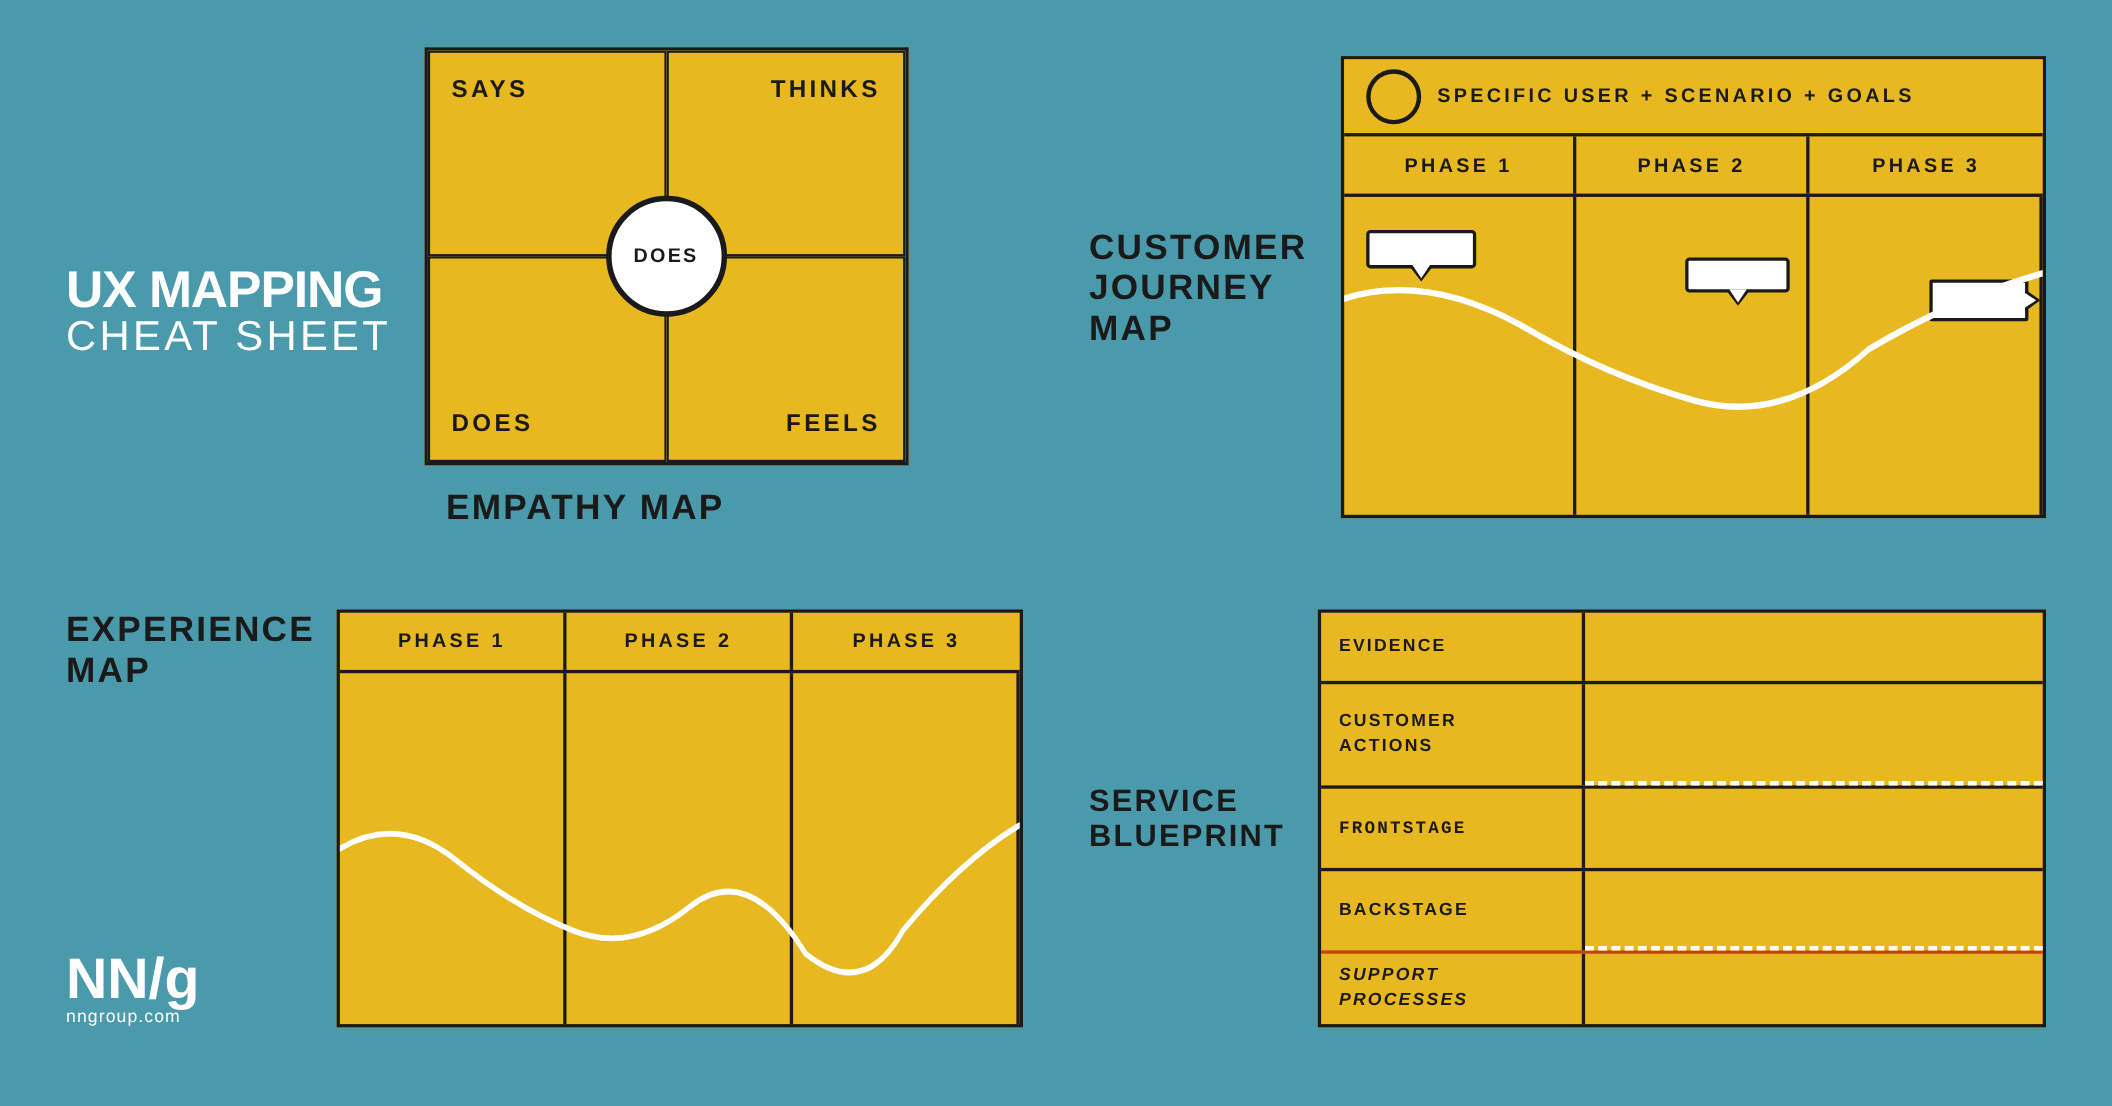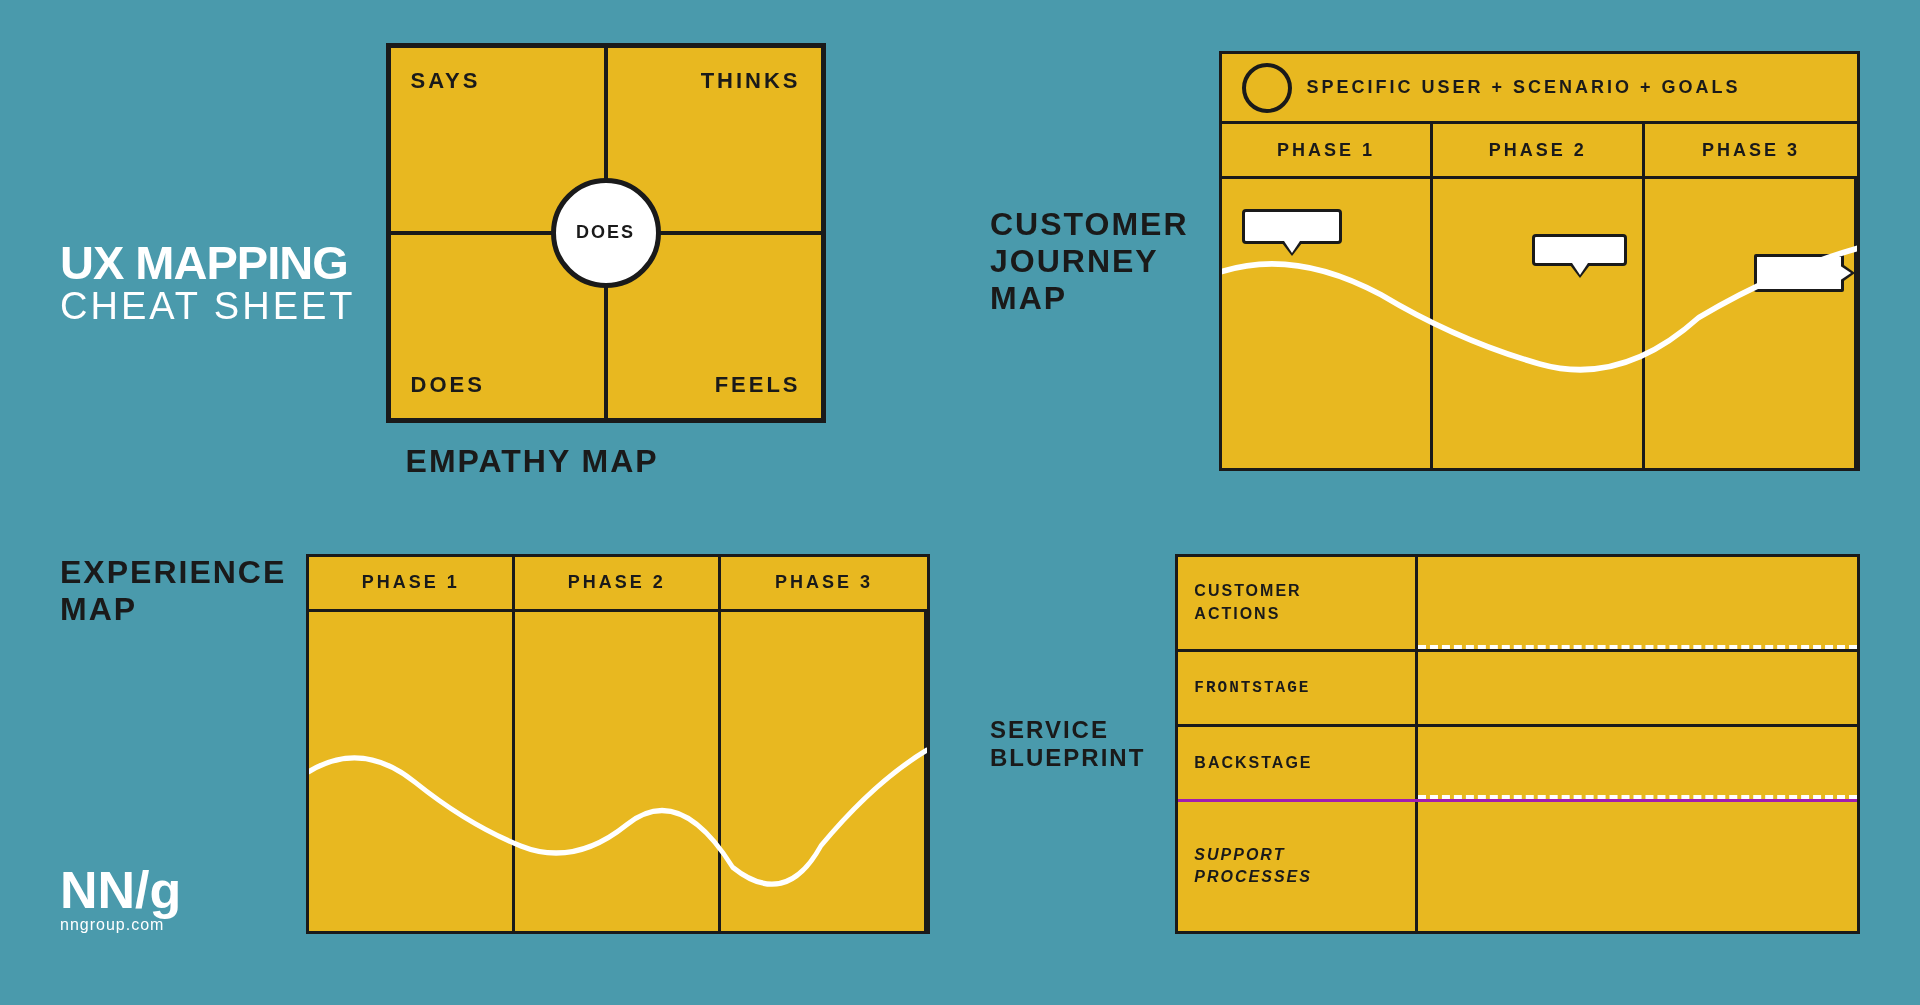--- a/index.html
+++ b/index.html
@@ -344,21 +344,21 @@
     }
 
     
     .bottom-right {
       display: flex;
       align-items: center;
       gap: 30px;
     }
 
     .sb-label {
-      font-size: 24px;
+      font-size: 28px;
       font-weight: 900;
       color: #1a1a1a;
       letter-spacing: 2px;
       white-space: nowrap;
       flex-shrink: 0;
       text-align: left;
     }
 
     .sb-container {
       flex: 1;
@@ -469,35 +469,39 @@
         </svg>
       </div>
     </div>
   </div>
 
   <div class="bottom-right">
     <div class="sb-label">SERVICE<br>BLUEPRINT</div>
 
     <div class="sb-container">
 
+      <div style="display:grid; grid-template-columns:240px 1fr; border-bottom:3px solid #1a1a1a; height:65px;">
+        <div style="border-right:3px solid #1a1a1a; display:flex; align-items:center; padding:0 16px; font-size:16px; font-weight:900; letter-spacing:2px; color:#1a1a1a;">EVIDENCE</div>
+        <div></div>
+      </div>
 
       <div style="display:grid; grid-template-columns:240px 1fr; border-bottom:3px solid #1a1a1a; height:95px; position:relative;">
         <div style="border-right:3px solid #1a1a1a; display:flex; align-items:center; padding:0 16px; font-size:16px; font-weight:900; letter-spacing:2px; color:#1a1a1a; line-height:1.4;">CUSTOMER<br>ACTIONS</div>
         <div style="position:relative;">
 
           <div style="position:absolute; bottom:0; left:0; right:0; border-bottom:4px dashed white;"></div>
         </div>
       </div>
 
       <div style="display:grid; grid-template-columns:240px 1fr; border-bottom:3px solid #1a1a1a; height:75px;font-family:Liberation Mono, monospace;">
         <div style="border-right:3px solid #1a1a1a; display:flex; align-items:center; padding:0 16px; font-size:16px; font-weight:900; letter-spacing:2px; color:#1a1a1a;">FRONTSTAGE</div>
         <div></div>
       </div>
 
-      <div style="display:grid; grid-template-columns:240px 1fr; border-bottom:3px solid #a21caf; height:75px; position:relative;">
+      <div style="display:grid; grid-template-columns:240px 1fr; border-bottom:3px solid #c2410c; height:75px; position:relative;">
         <div style="border-right:3px solid #1a1a1a; display:flex; align-items:center; padding:0 16px; font-size:16px; font-weight:900; letter-spacing:2px; color:#1a1a1a;">BACKSTAGE</div>
         <div style="position:relative;">
 
           <div style="position:absolute; bottom:0; left:0; right:0; border-bottom:4px dashed white;"></div>
         </div>
       </div>
 
       <div style="display:grid; grid-template-columns:240px 1fr; flex:1;font-style:italic;">
         <div style="border-right:3px solid #1a1a1a; display:flex; align-items:center; padding:0 16px; font-size:16px; font-weight:900; letter-spacing:2px; color:#1a1a1a; line-height:1.4;">SUPPORT<br>PROCESSES</div>
         <div></div>

